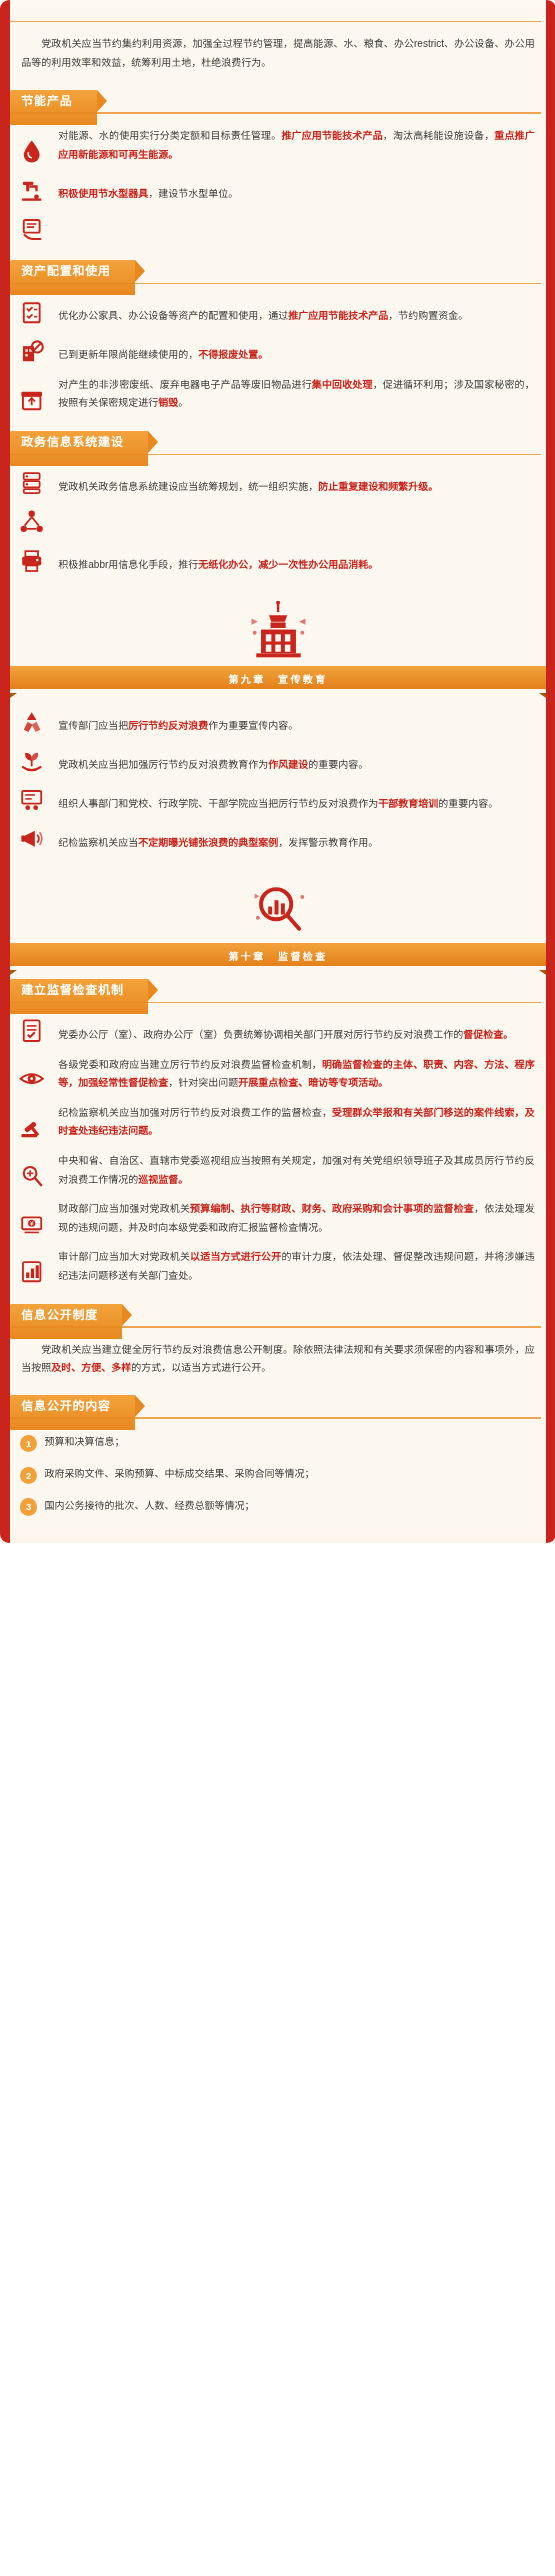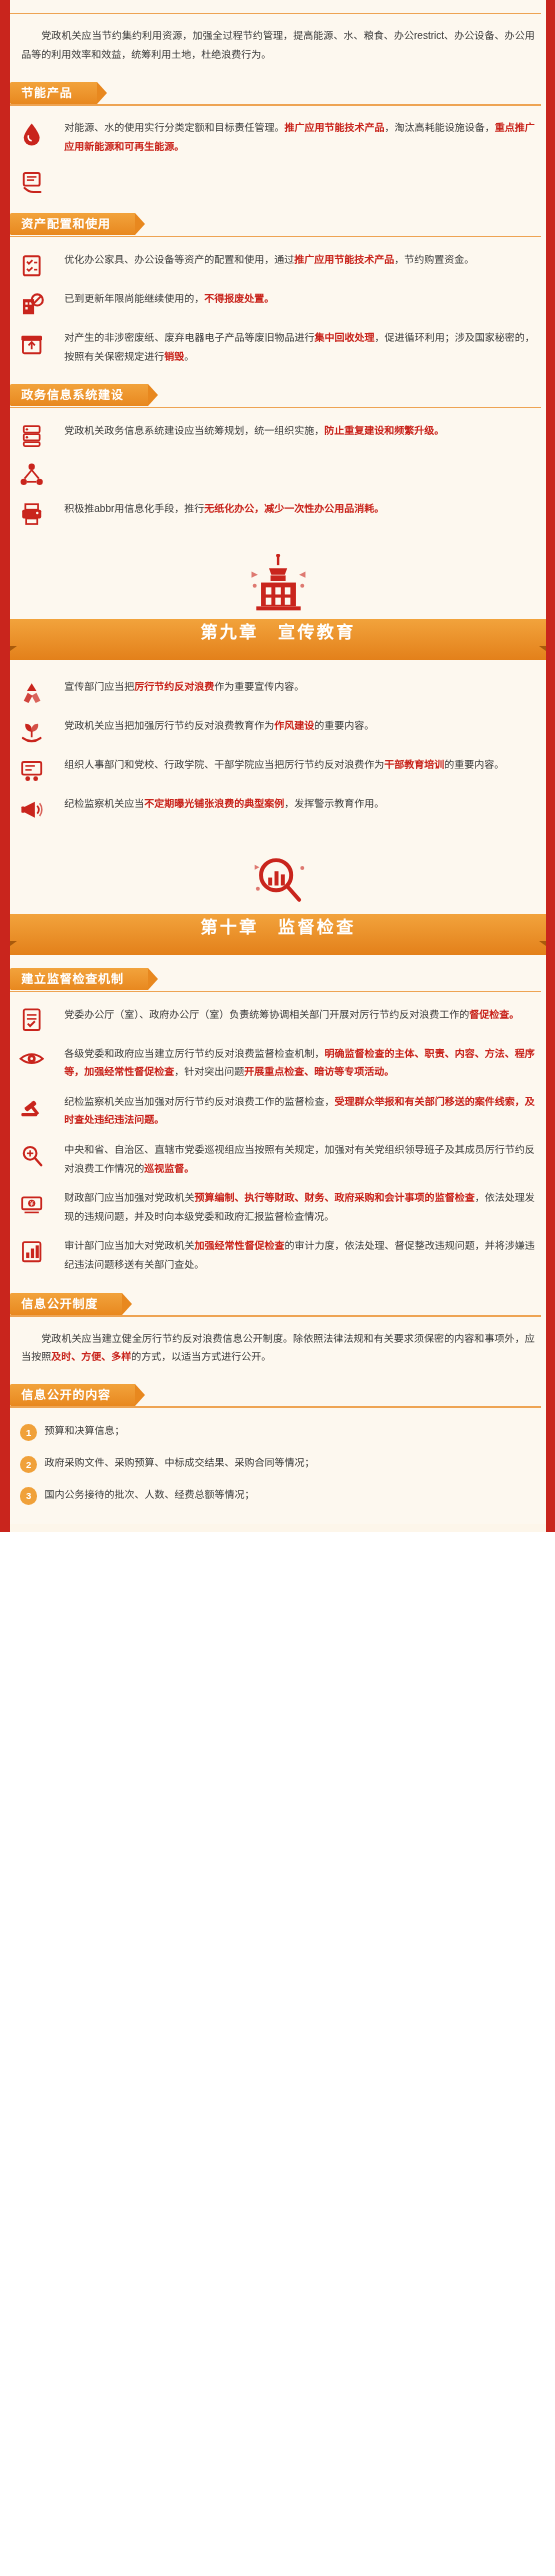--- a/index.html
+++ b/index.html
@@ -6,22 +6,23 @@
   * { box-sizing: border-box; margin: 0; padding: 0; }
   html, body {
     width: 556px;
     background: #ffffff;
     font-family: "Liberation Sans", "DejaVu Sans", sans-serif;
   }
   .page {
     width: 556px;
     position: relative;
     background: linear-gradient(to bottom, #fefaf2 0%, #fdf6ea 100%);
-    padding: 0 0 8px 0;
+    padding: 8px 0 8px 0;
     overflow: hidden;
+    border-radius: 9px;
   }
   
   .page::before, .page::after {
     content: "";
     position: absolute;
     top: 0; bottom: 0;
     width: 10.3px;
     background: #c9251d;
     z-index: 3;
   }
@@ -44,21 +45,21 @@
   }
   .ribbon .bar {
     position: relative;
     display: inline-block;
     background: linear-gradient(to bottom, #f2a33c 0%, #e8881f 100%);
     color: #ffffff;
     font-size: 12px;
     font-weight: bold;
     line-height: 22px;
     padding: 0 24px 0 11px;
-    height: 22px;
+    height: 35px;
     letter-spacing: 0.8px;
     border-radius: 1.6px 0 0 1.6px;
   }
   .ribbon .bar::after {
     content: "";
     position: absolute;
     right: -10.3px; top: 0;
     border-top: 11px solid transparent;
     border-bottom: 11px solid transparent;
     border-left: 10.3px solid #e8881f;
@@ -68,23 +69,23 @@
     left: 0; right: 4.8px;
     bottom: 0;
     height: 1.6px;
     background: #e8881f;
     opacity: .75;
   }
 
   
   .row {
     display: flex;
-    align-items: flex-start;
+    align-items: flex-end;
     padding: 5.6px 11px 5.6px 8px;
-    gap: 19px;
+    gap: 13px;
   }
   .row .ic {
     flex: 0 0 27px;
     width: 27px; height: 27px;
     margin-top: 0.8px;
     display: flex; align-items: center; justify-content: center;
   }
   .row .ic svg { width: 25.4px; height: 25.4px; display: block; }
   .row .tx {
     flex: 1 1 auto;
@@ -113,25 +114,25 @@
     width: 73px; height: 62px;
     margin: 0 auto 3.2px auto;
     position: relative;
   }
   .chapter .plate {
     display: block;
     margin: 0 auto;
     width: 100%;
     background: linear-gradient(to bottom, #f2a33c 0%, #e3801a 100%);
     color: #fff;
-    font-size: 17px;
+    font-size: 10px;
     font-weight: bold;
     letter-spacing: 2.4px;
     line-height: 27px;
-    height: 41px;
+    height: 23px;
     position: relative;
   }
   .chapter .plate::before,
   .chapter .plate::after {
     content: "";
     position: absolute;
     top: 27px;
     border-top: 5.6px solid #a85a0c;
   }
   .chapter .plate::before { left: 0;  border-right: 7.1px solid transparent; }
@@ -183,20 +184,32 @@
     <div id="sections-host">
         <div class="ribbon"><span class="bar">节能产品</span><span class="rule"></span></div>
         <div class="row">
           <div class="ic">
             <svg viewBox="0 0 32 32" aria-hidden="true">
               <path d="M16 3 C16 3 6 15 6 21 a10 10 0 0 0 20 0 C26 15 16 3 16 3z" fill="#c9251d"></path>
               <path d="M12 18 a5 5 0 0 0 4 7" stroke="#fff" stroke-width="2" fill="none"></path>
             </svg>
           </div>
           <div class="tx">对能源、水的使用实行分类定额和目标责任管理。<span class="hl">推广应用节能技术产品</span>，淘汰高耗能设施设备，<span class="hl">重点推广应用新能源和可再生能源。</span></div>
+        </div>
+        <div class="row">
+          <div class="ic">
+            <svg viewBox="0 0 32 32" aria-hidden="true">
+              <rect x="5" y="6" width="13" height="4" rx="1" fill="#c9251d"></rect>
+              <rect x="9" y="10" width="4" height="8" fill="#c9251d"></rect>
+              <path d="M13 12 h9 v6" stroke="#c9251d" stroke-width="3" fill="none"></path>
+              <circle cx="22" cy="25" r="3" fill="#c9251d"></circle>
+              <rect x="4" y="27" width="24" height="3" fill="#c9251d"></rect>
+            </svg>
+          </div>
+          <div class="tx"><span class="hl">积极使用节水型器具</span>，建设节水型单位。</div>
         </div>
         <div class="row">
           <div class="ic">
             <svg viewBox="0 0 32 32" aria-hidden="true">
               <rect x="6" y="5" width="20" height="16" rx="2" fill="none" stroke="#c9251d" stroke-width="2.4"></rect>
               <line x1="10" y1="10" x2="22" y2="10" stroke="#c9251d" stroke-width="2"></line>
               <line x1="10" y1="14" x2="19" y2="14" stroke="#c9251d" stroke-width="2"></line>
               <path d="M7 24 q5 5 11 5 h9" stroke="#c9251d" stroke-width="2.6" fill="none" stroke-linecap="round"></path>
             </svg>
           </div>
@@ -430,21 +443,21 @@
         </div>
         <div class="row">
           <div class="ic">
             <svg viewBox="0 0 32 32" aria-hidden="true">
               <rect x="5" y="4" width="22" height="24" rx="2" fill="none" stroke="#c9251d" stroke-width="2.3"></rect>
               <rect x="9" y="17" width="4" height="7" fill="#c9251d"></rect>
               <rect x="15" y="12" width="4" height="12" fill="#c9251d"></rect>
               <rect x="21" y="8" width="4" height="16" fill="#c9251d"></rect>
             </svg>
           </div>
-          <div class="tx">审计部门应当加大对党政机关<span class="hl">加强经常性督促检查</span>的审计力度，依法处理、督促整改违规问题，并将涉嫌违纪违法问题移送有关部门查处。</div>
+          <div class="tx">审计部门应当加大对党政机关<span class="hl">以适当方式进行公开</span>的审计力度，依法处理、督促整改违规问题，并将涉嫌违纪违法问题移送有关部门查处。</div>
         </div>
       </div>
 
     <div class="ribbon">
       <span class="bar">信息公开制度</span>
       <span class="rule"></span>
     </div>
     <div class="plain" id="disclosure-para">党政机关应当建立健全厉行节约反对浪费信息公开制度。除依照法律法规和有关要求须保密的内容和事项外，应当按照<span class="hl">及时、方便、多样</span>的方式，以适当方式进行公开。</div>
 
     <div class="ribbon">

